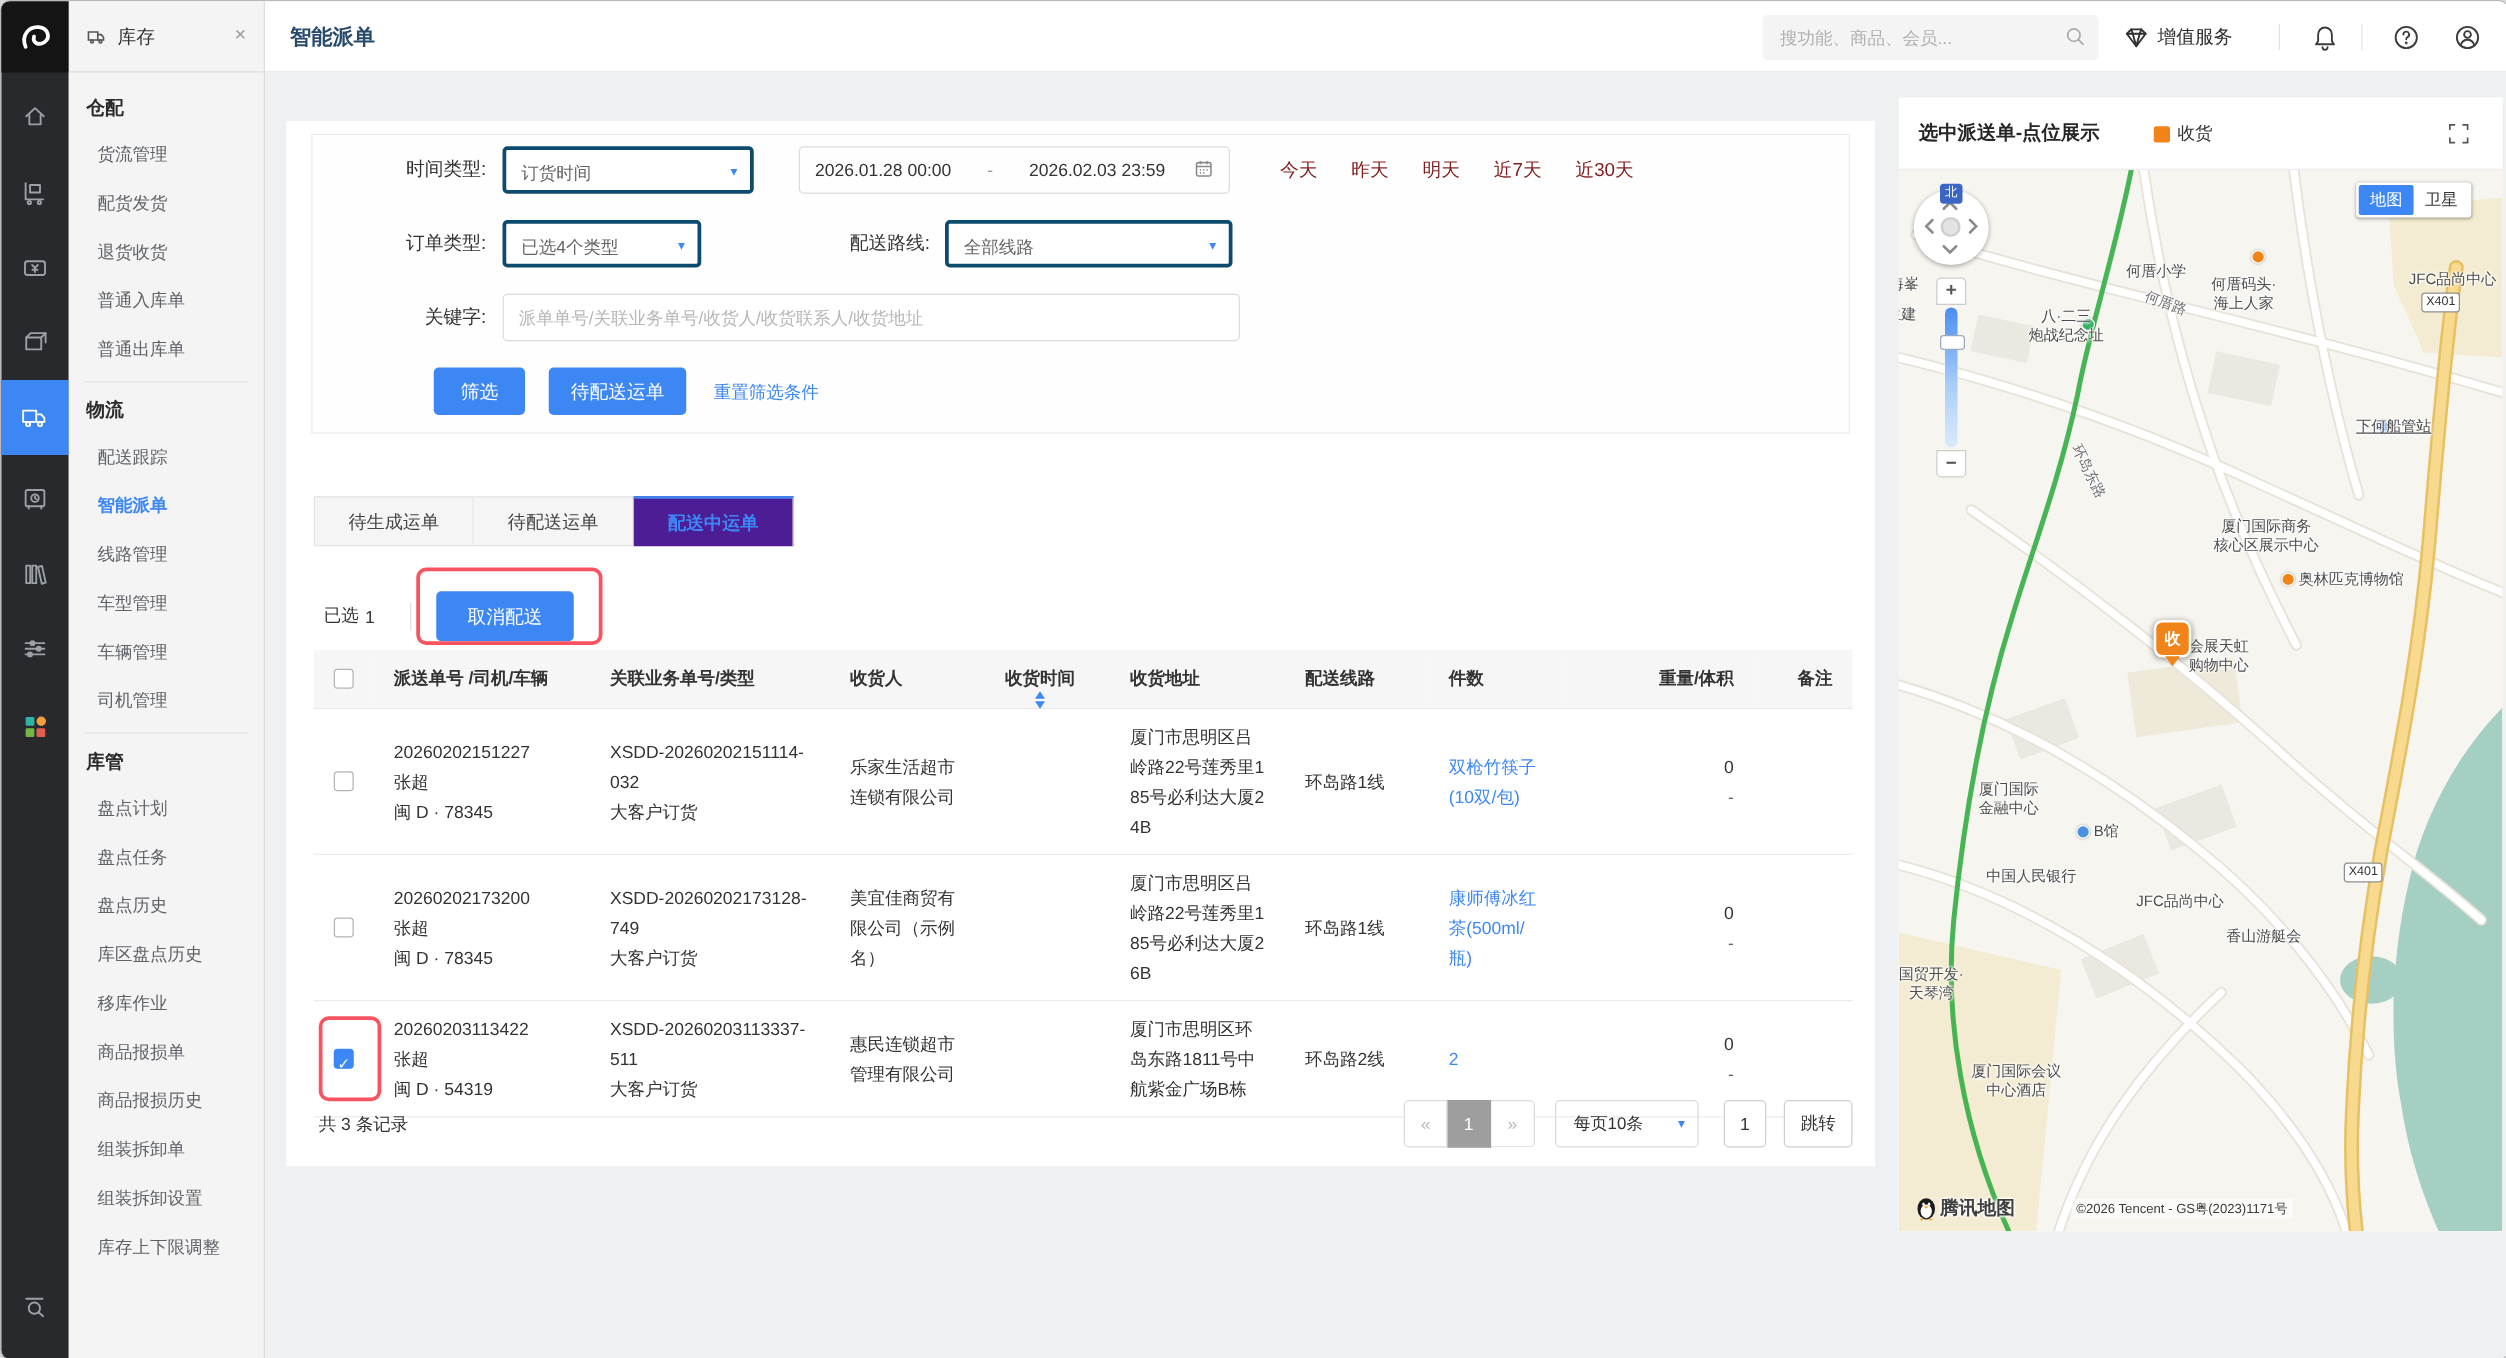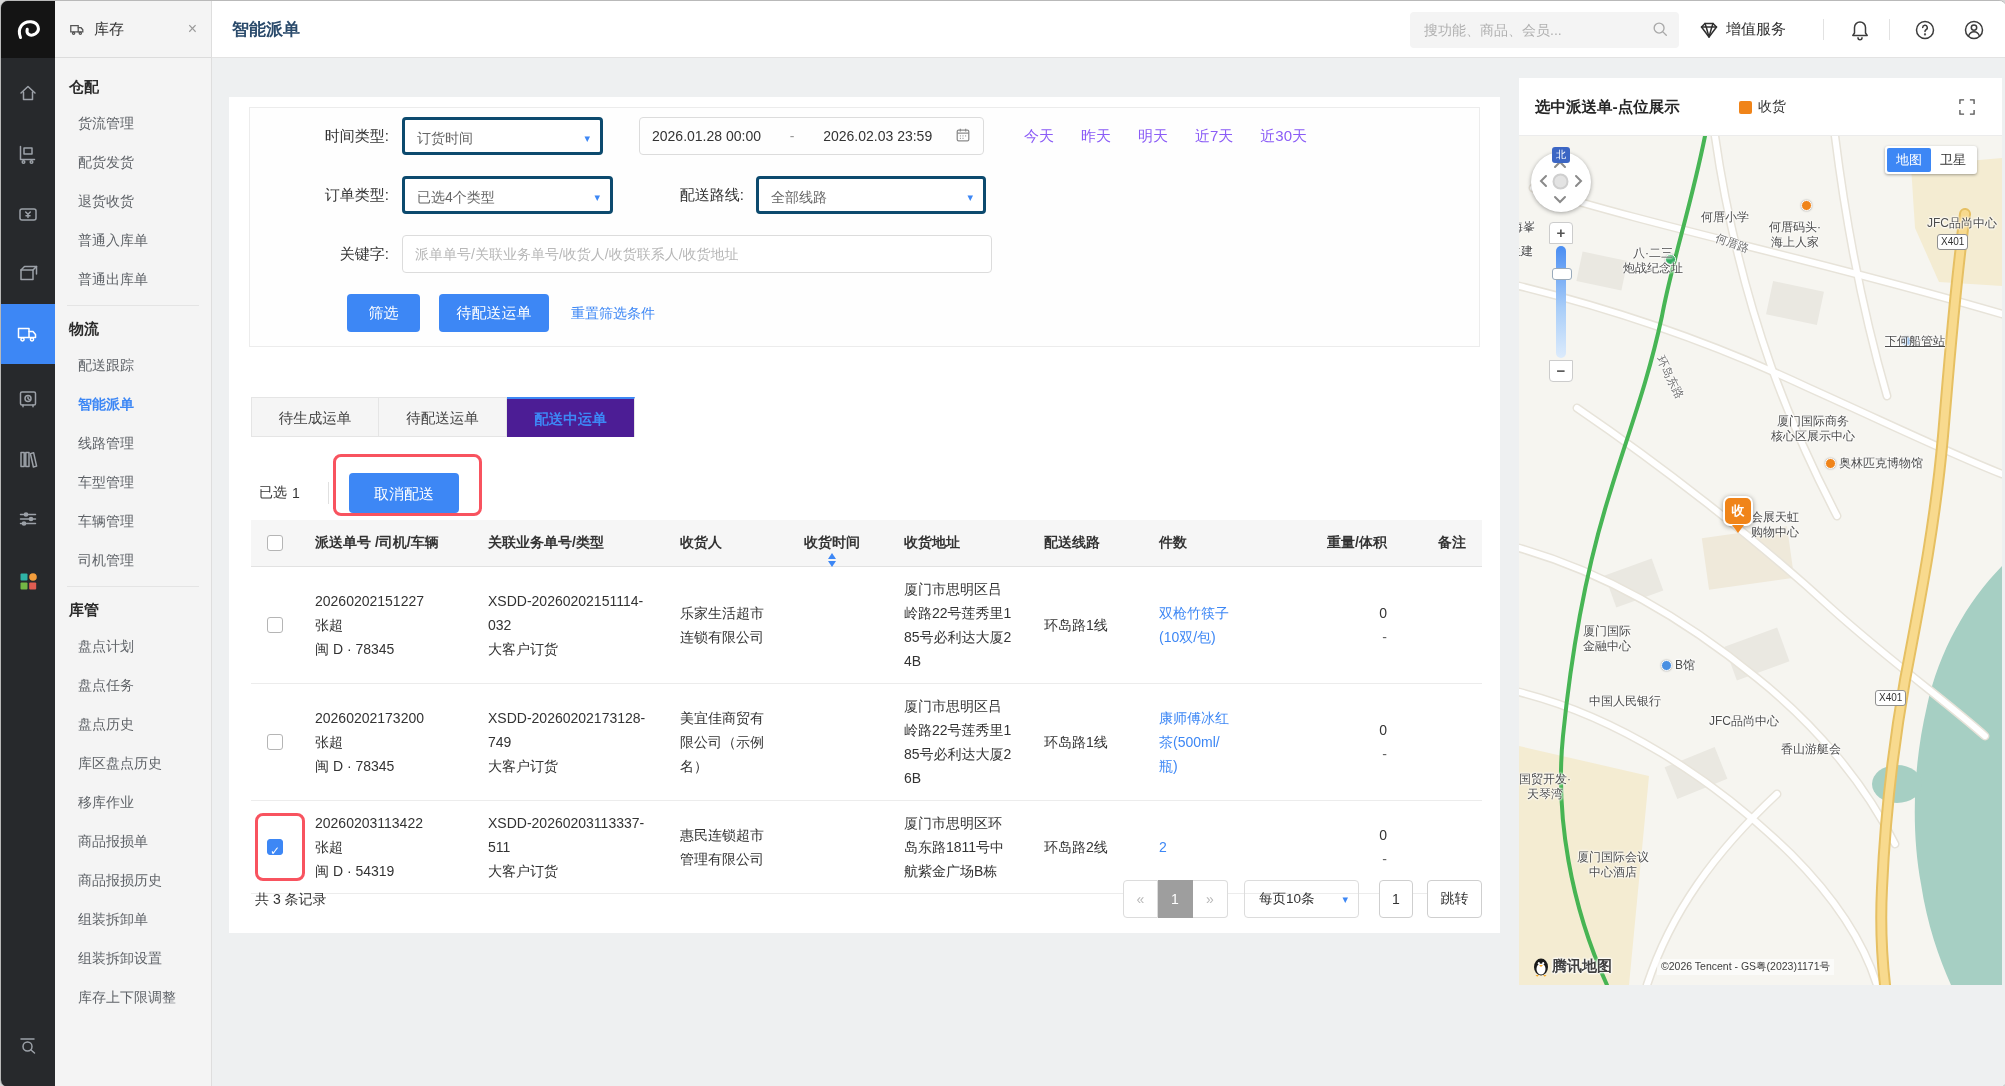--- a/index.html
+++ b/index.html
@@ -56,21 +56,21 @@
   .f-label{position:absolute;width:160px;text-align:right;font-size:15px;color:#333;line-height:38px;left:0;}
   .f-select{position:absolute;height:38px;border:3px solid #0c4a6e;border-radius:4px;background:#fff;
             box-sizing:border-box;font-size:14px;color:#666;line-height:36px;padding:0 26px 0 12px;cursor:pointer;}
   .f-select .car{position:absolute;right:10px;top:0;color:#3d87f5;font-size:11px;}
   .date-box{position:absolute;left:410px;top:0;width:345px;height:38px;border:1px solid #dcdcdc;border-radius:4px;
             box-sizing:border-box;display:flex;align-items:center;justify-content:space-between;
             padding:0 12px;font-size:14px;color:#333;cursor:pointer;}
   .date-box .sep{color:#999;margin:0 6px;}
   .date-box .cal{color:#8a8a8a;}
   .quick{position:absolute;left:795px;top:0;height:38px;display:flex;align-items:center;gap:27px;}
-  .quick-link{color:#8b5cf6;font-size:15px;cursor:pointer;white-space:nowrap;}
+  .quick-link{color:#7f1d1d;font-size:15px;cursor:pointer;white-space:nowrap;}
   .f-input{position:absolute;left:173px;top:0;width:590px;height:38px;border:1px solid #dcdcdc;border-radius:4px;
            box-sizing:border-box;font-size:14px;color:#333;padding:0 12px;outline:none;font-family:inherit;}
   .f-input::placeholder{color:#b7b7b7;}
   .btn-primary{background:#3d87f5;color:#fff;border:none;border-radius:4px;font-size:15px;cursor:pointer;
                font-family:inherit;}
   .reset-link{color:#3d87f5;font-size:14px;cursor:pointer;line-height:38px;}
 
   .row1{position:absolute;left:0;top:20px;width:100%;height:38px;}
   .row2{position:absolute;left:0;top:79px;width:100%;height:38px;}
   .row3{position:absolute;left:0;top:138px;width:100%;height:38px;}
@@ -127,21 +127,21 @@
               border-radius:4px;box-sizing:border-box;text-align:center;font-size:14px;color:#333;outline:none;
               font-family:inherit;}
   .jump-btn{position:absolute;left:1198px;top:783px;width:55px;height:38px;border:1px solid #cfcfcf;
             border-radius:4px;background:#fff;font-size:14px;color:#333;cursor:pointer;font-family:inherit;}
 
   
   .map-panel{position:absolute;left:1518px;top:77px;width:483px;height:907px;background:#fff;}
   .map-head{position:absolute;left:0;top:0;width:100%;height:58px;border-bottom:1px solid #ececec;
             box-sizing:border-box;}
   .map-title{position:absolute;left:16px;top:0;line-height:58px;font-size:15.5px;font-weight:bold;color:#262626;}
-  .legend{position:absolute;left:220px;top:0;height:58px;display:flex;align-items:center;justify-content:center;}
+  .legend{position:absolute;left:204px;top:0;height:58px;display:flex;align-items:center;justify-content:center;}
   .legend .sq{width:13px;height:13px;border-radius:2px;background:#f08419;margin-right:6px;}
   .legend .lt{font-size:14px;color:#333;}
   .expand{position:absolute;left:438px;top:19px;width:20px;height:20px;color:#555;cursor:pointer;}
   .expand svg{stroke:currentColor;fill:none;stroke-width:1.6;}
   .map{position:absolute;left:0;top:58px;width:483px;height:849px;overflow:hidden;background:#f6f5f0;}
   .map svg.base{position:absolute;left:0;top:0;}
   .map-label{position:absolute;font-size:12px;color:#4c4c4c;line-height:15px;white-space:pre-line;
              text-align:center;text-shadow:0 1px 2px #fff,0 -1px 2px #fff,1px 0 2px #fff,-1px 0 2px #fff;z-index:3;}
   .map-label.road{color:#6e6e6e;font-size:11.5px;font-weight:normal;}
   .road-badge{position:absolute;background:#fff;border:1px solid #8f8f8f;border-radius:3px;font-size:10px;
@@ -376,21 +376,21 @@
           <span class="quick-link">今天</span>
           <span class="quick-link">昨天</span>
           <span class="quick-link">明天</span>
           <span class="quick-link">近7天</span>
           <span class="quick-link">近30天</span>
         </div>
     </div>
 
     <div class="row2">
       <div class="f-label">订单类型:</div>
-      <div class="f-select" style="left:173px;width:211px">
+      <div class="f-select" style="left:173px;width:159px">
         <span>已选4个类型</span><span class="car">▾</span>
       </div>
       <div class="f-label" style="left:420px;width:95px">配送路线:</div>
       <div class="f-select" style="left:527px;width:230px">
         <span>全部线路</span><span class="car">▾</span>
       </div>
     </div>
 
     <div class="row3">
       <div class="f-label">关键字:</div>

